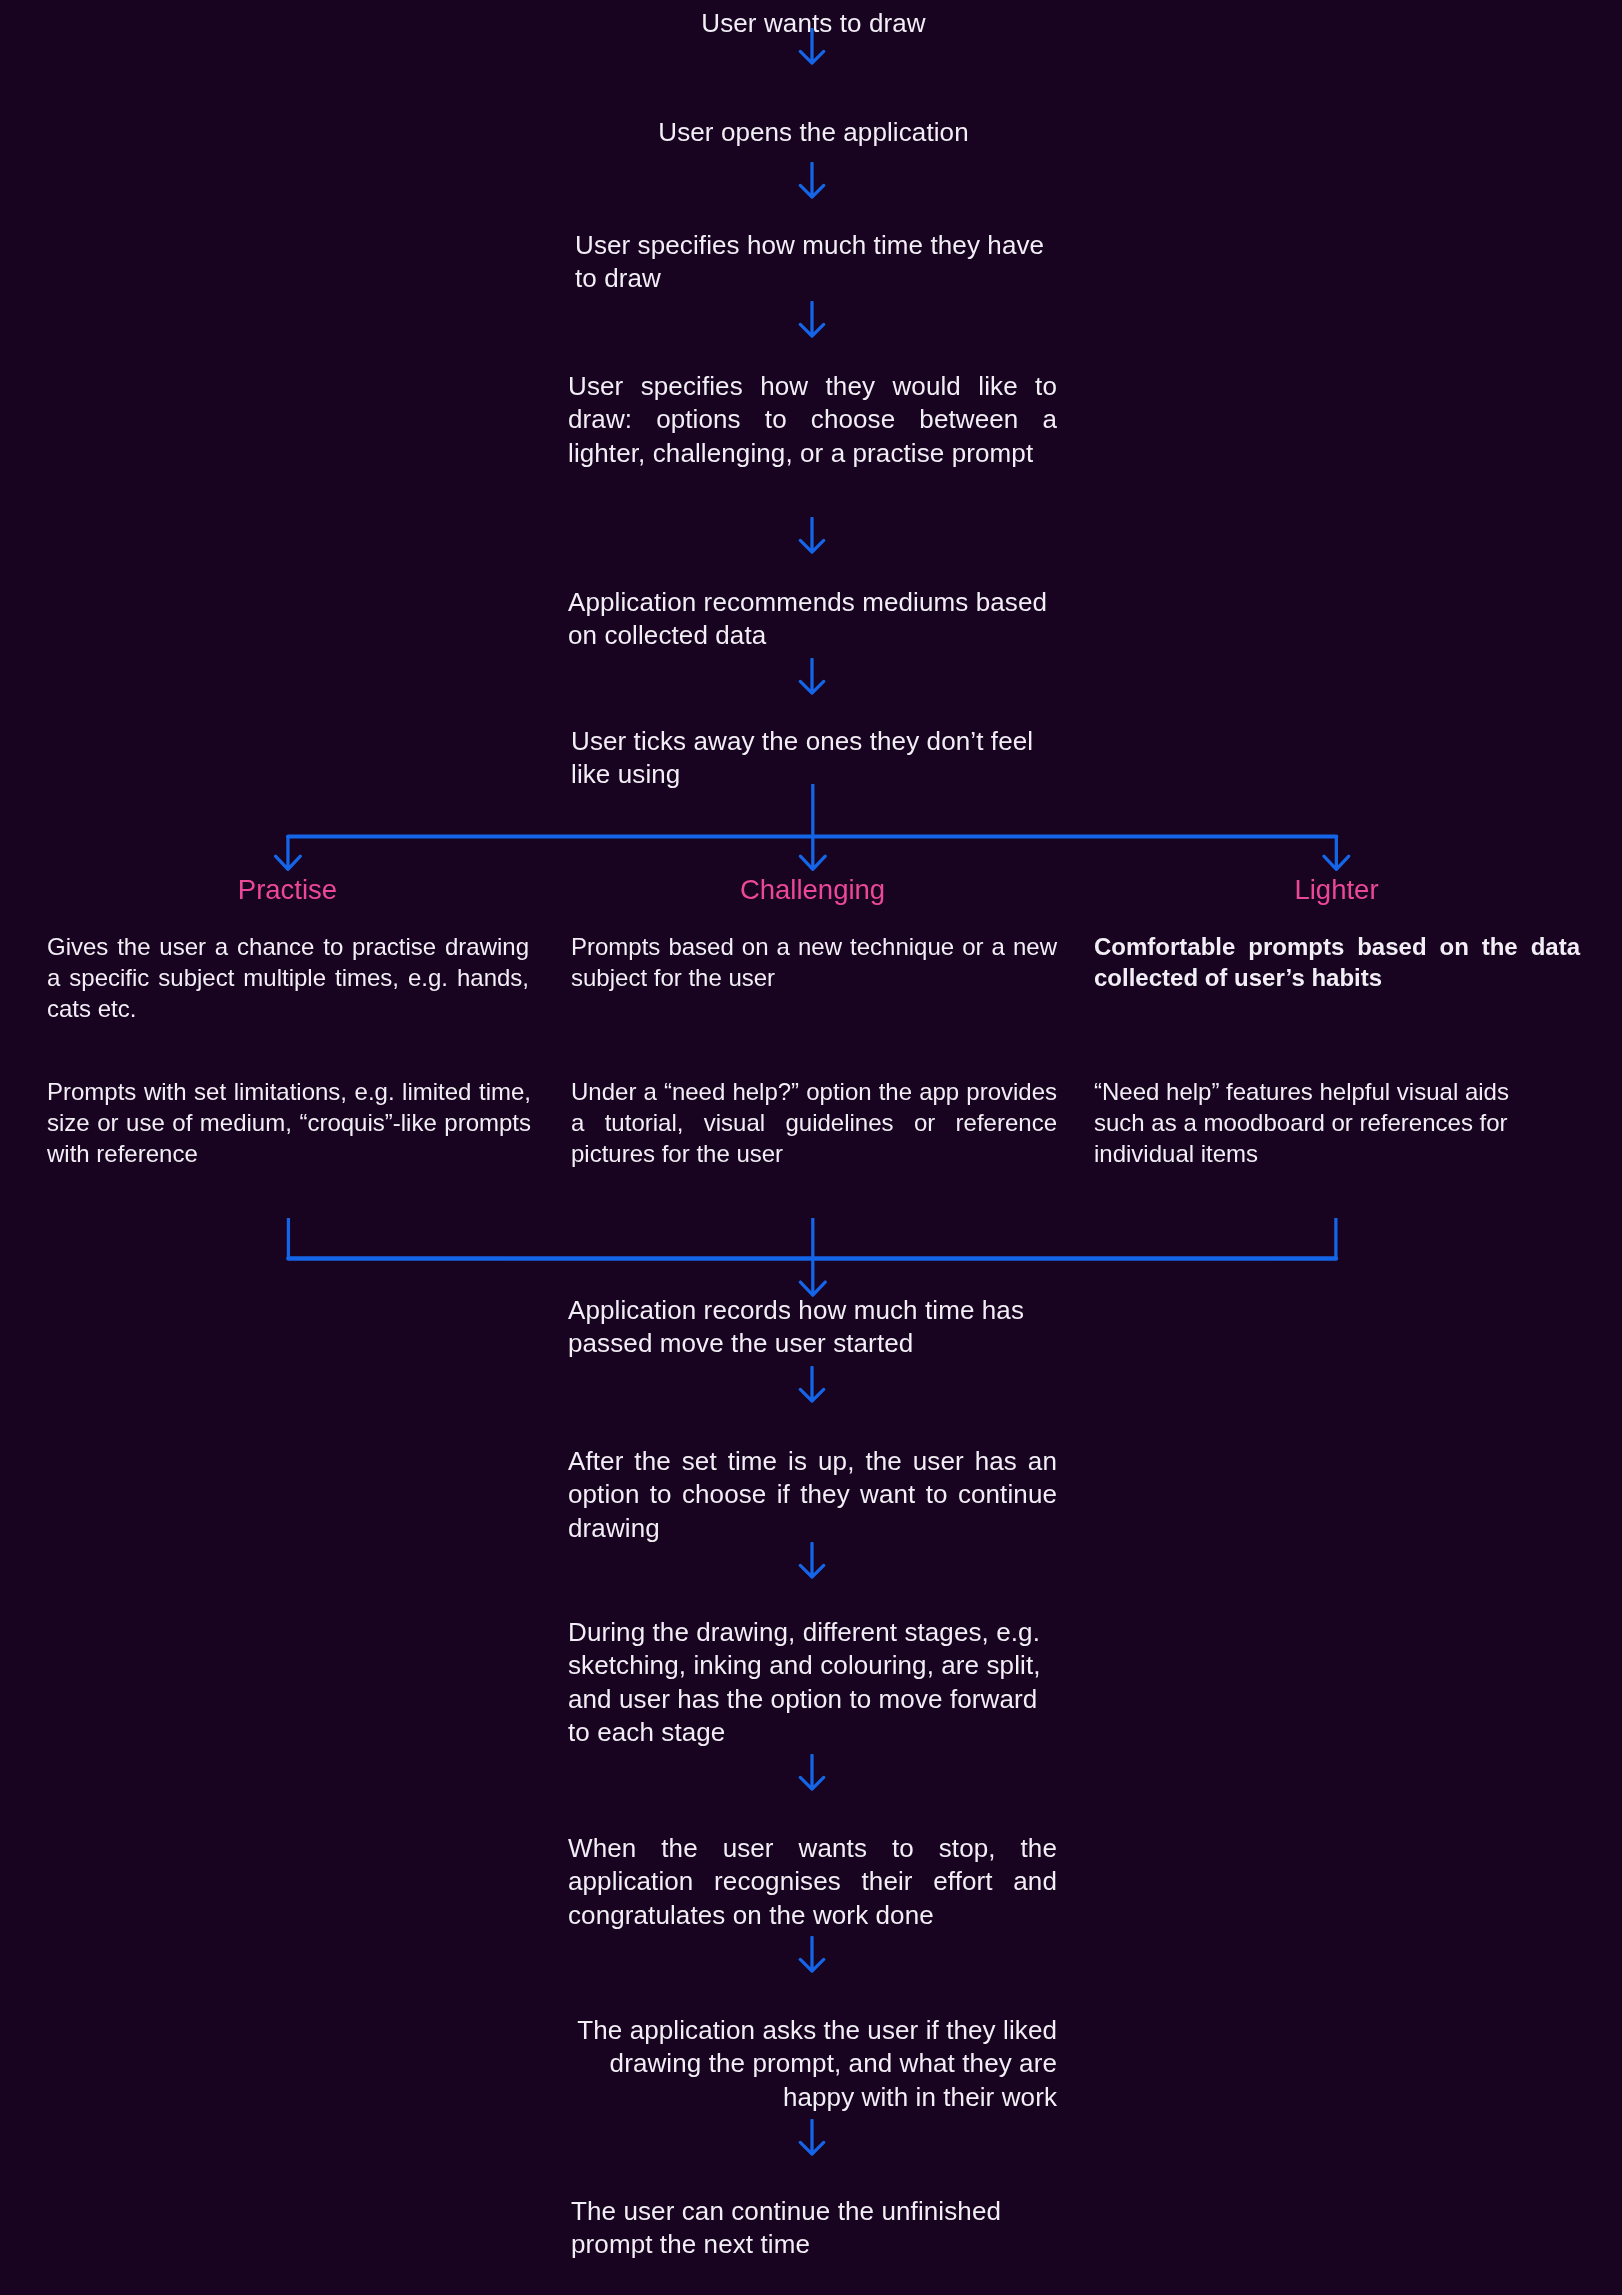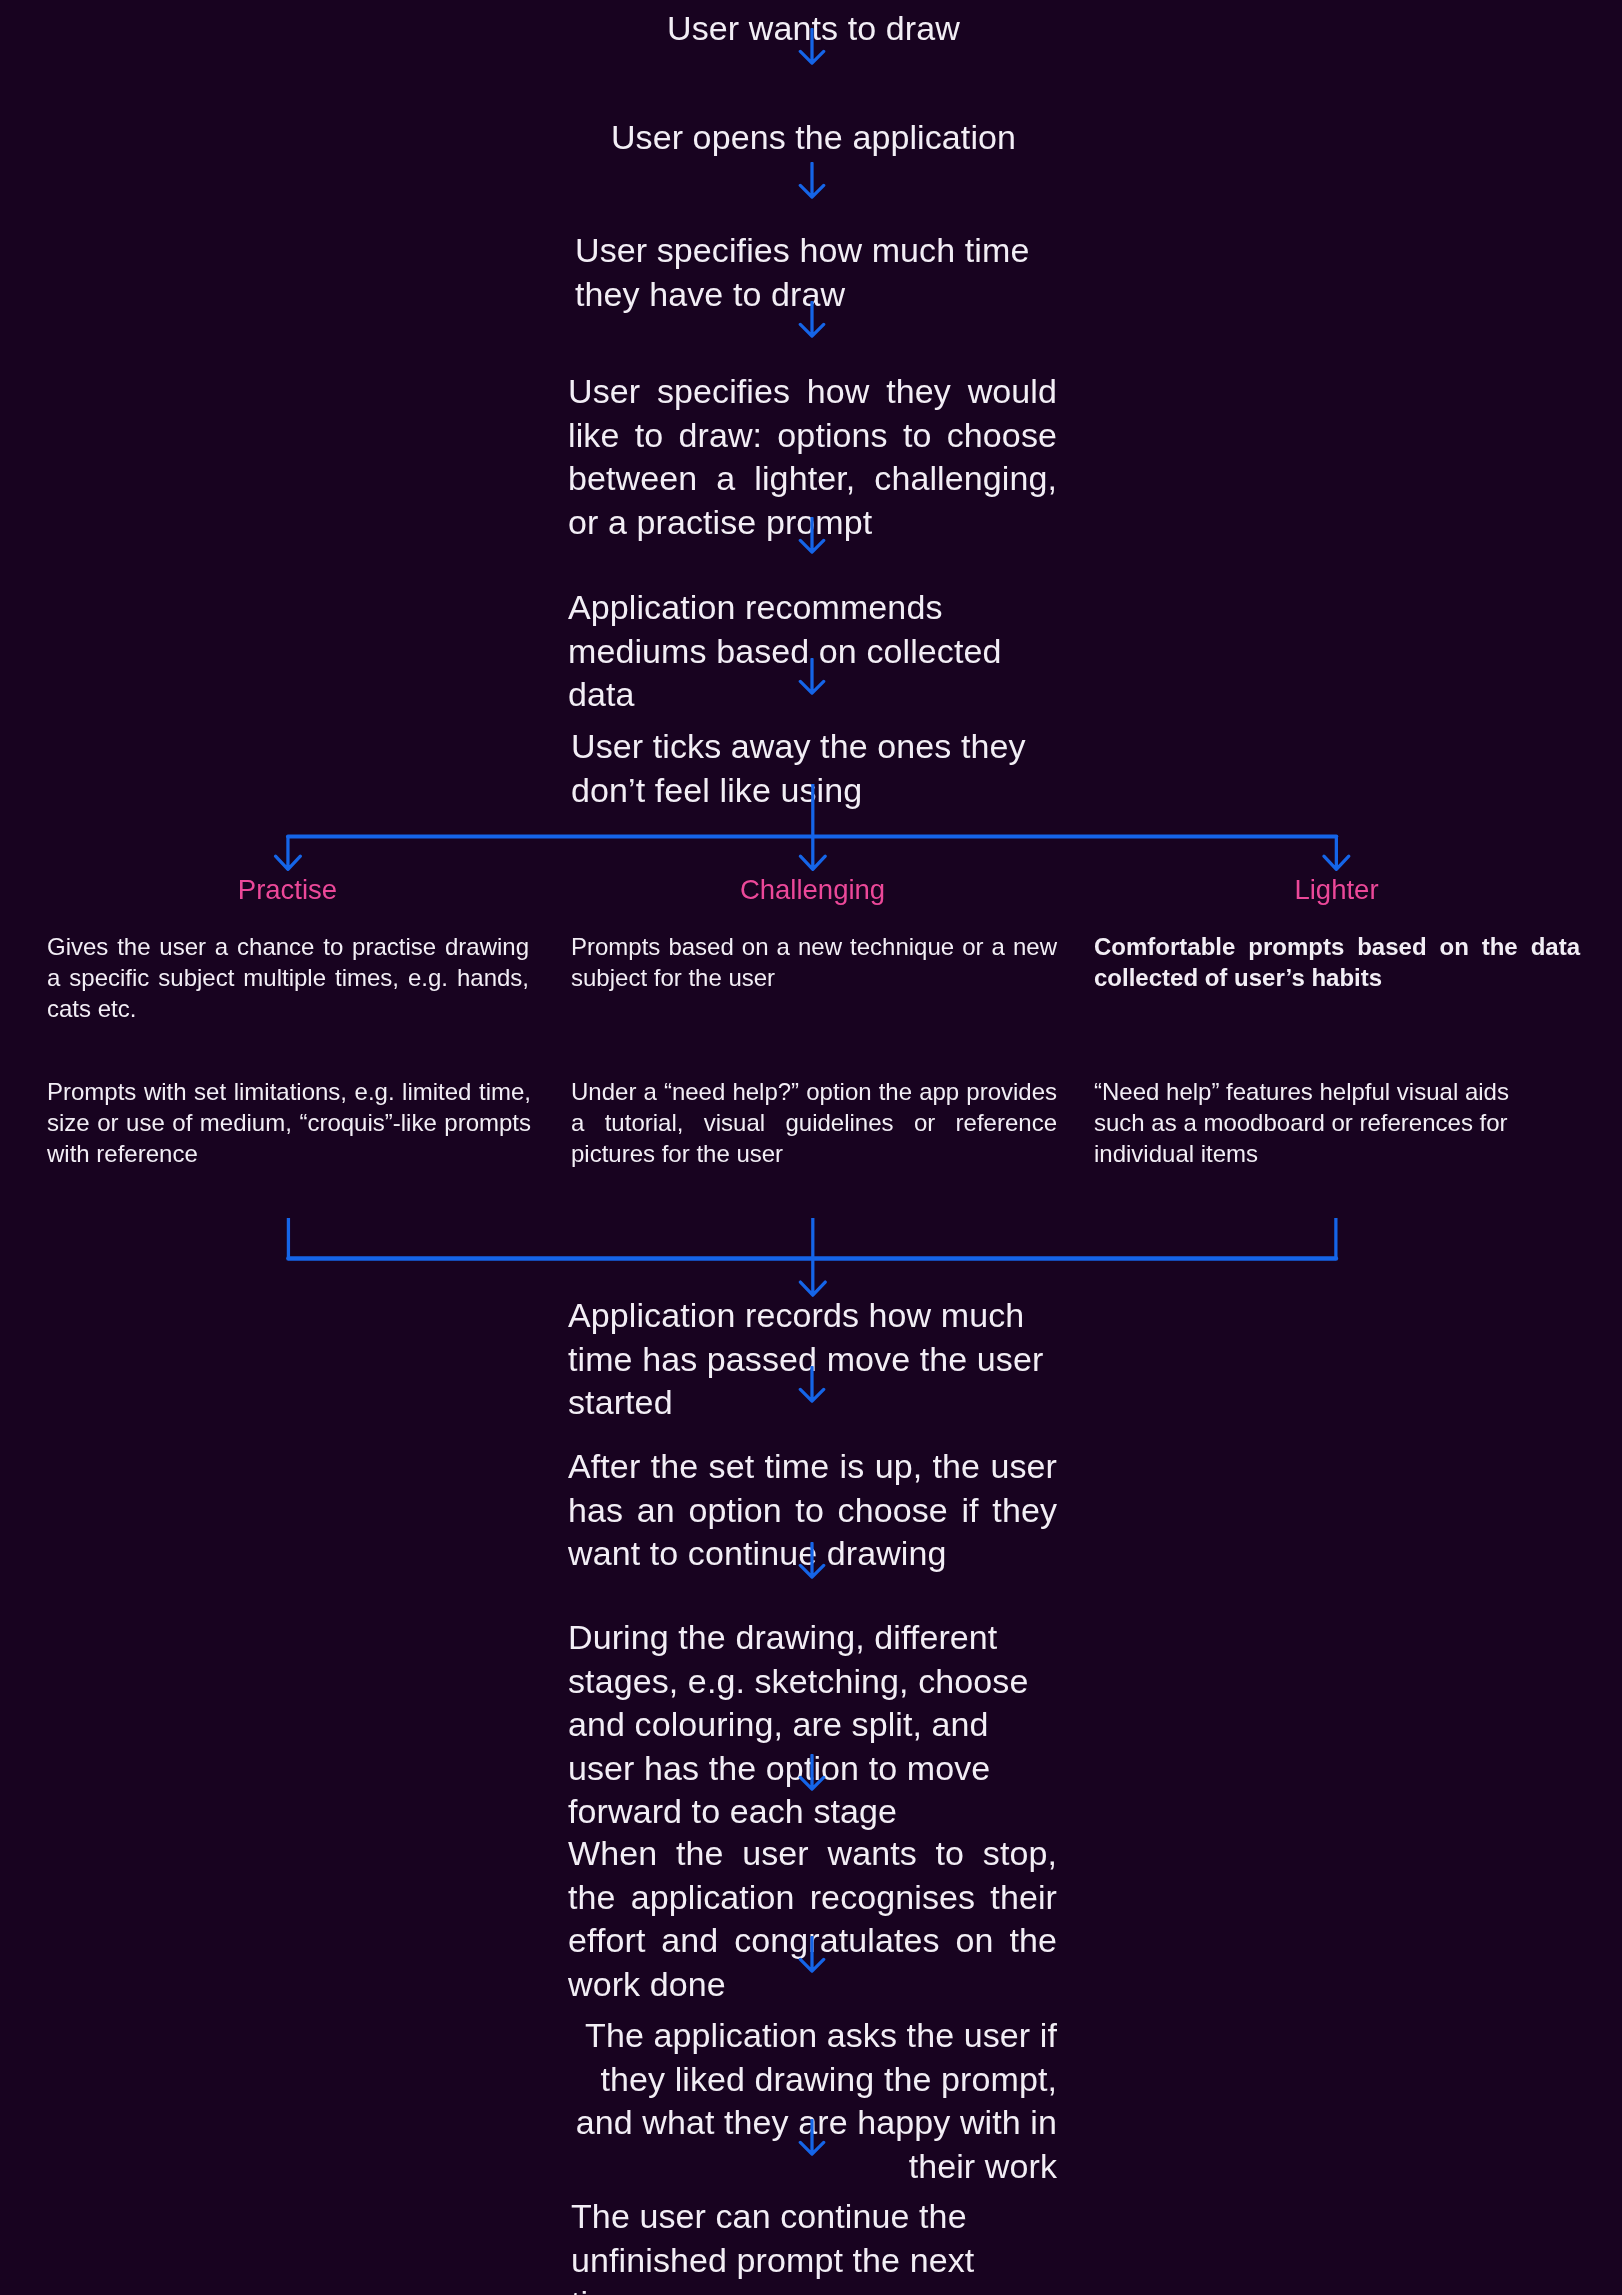--- a/index.html
+++ b/index.html
@@ -12,21 +12,21 @@
     height: 2295px;
     font-family: "Liberation Sans", sans-serif;
     color: #ffffff;
     overflow: hidden;
     position: relative;
   }
 
   
   .step {
     position: absolute;
-    font-size: 34px;
+    font-size: 26px;
     line-height: 1.28;
     color: #f2eef5;
     letter-spacing: 0.1px;
   }
   .step.center-col {
     left: 568px;
     width: 489px;
   }
   .step.justify {
     text-align: justify;
@@ -168,21 +168,21 @@
 </div>
 
 <div class="step center-col justify" style="top:1445px;">After the set time is up, the user has an option to choose if they want to continue drawing</div>
 
 <div class="arrow" style="left:789px; top:1542px; height:39px;">
   <svg width="46" height="39" viewBox="0 0 70 60" xmlns="http://www.w3.org/2000/svg">
     <path d="M35 2 V52 M17 36 L35 54 L53 36" fill="none" stroke="#1565e8" stroke-width="5" stroke-linecap="round" stroke-linejoin="round"></path>
   </svg>
 </div>
 
-<div class="step center-col" style="top:1616px;">During the drawing, different stages, e.g. sketching, choose and colouring, are split, and user has the option to move forward to each stage</div>
+<div class="step center-col" style="top:1616px;">During the drawing, different stages, e.g. sketching, inking and colouring, are split, and user has the option to move forward to each stage</div>
 
 <div class="arrow" style="left:789px; top:1754px; height:39px;">
   <svg width="46" height="39" viewBox="0 0 70 60" xmlns="http://www.w3.org/2000/svg">
     <path d="M35 2 V52 M17 36 L35 54 L53 36" fill="none" stroke="#1565e8" stroke-width="5" stroke-linecap="round" stroke-linejoin="round"></path>
   </svg>
 </div>
 
 <div class="step center-col justify" style="top:1832px;">When the user wants to stop, the application recognises their effort and congratulates on the work done</div>
 
 <div class="arrow" style="left:789px; top:1936px; height:39px;">

